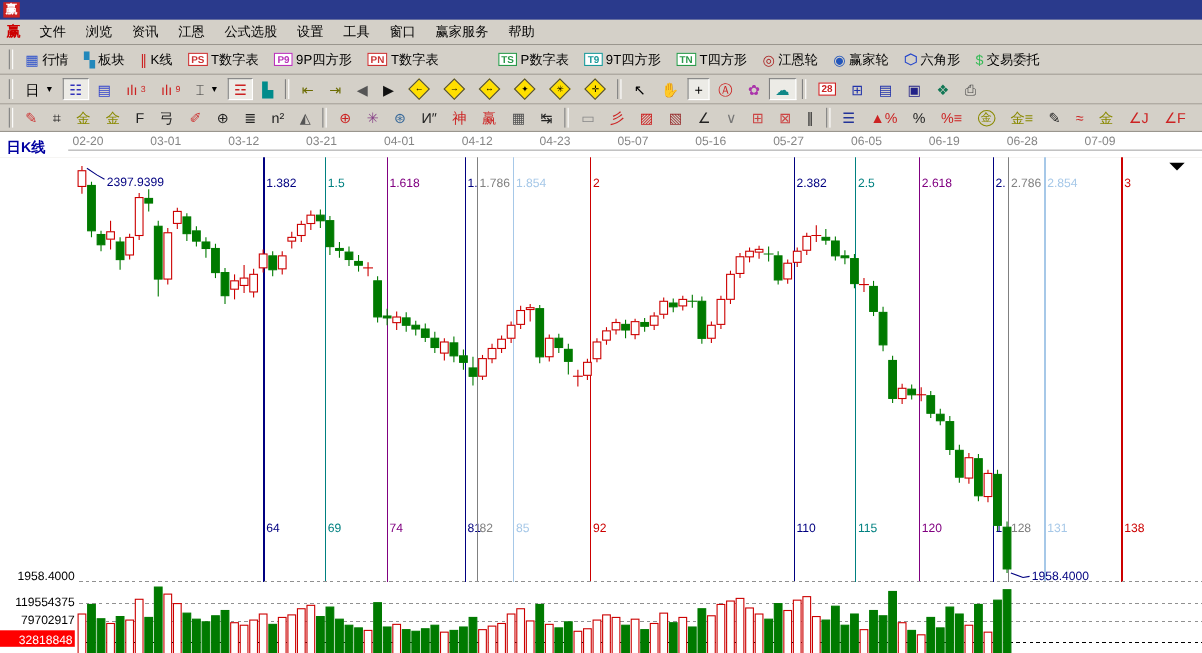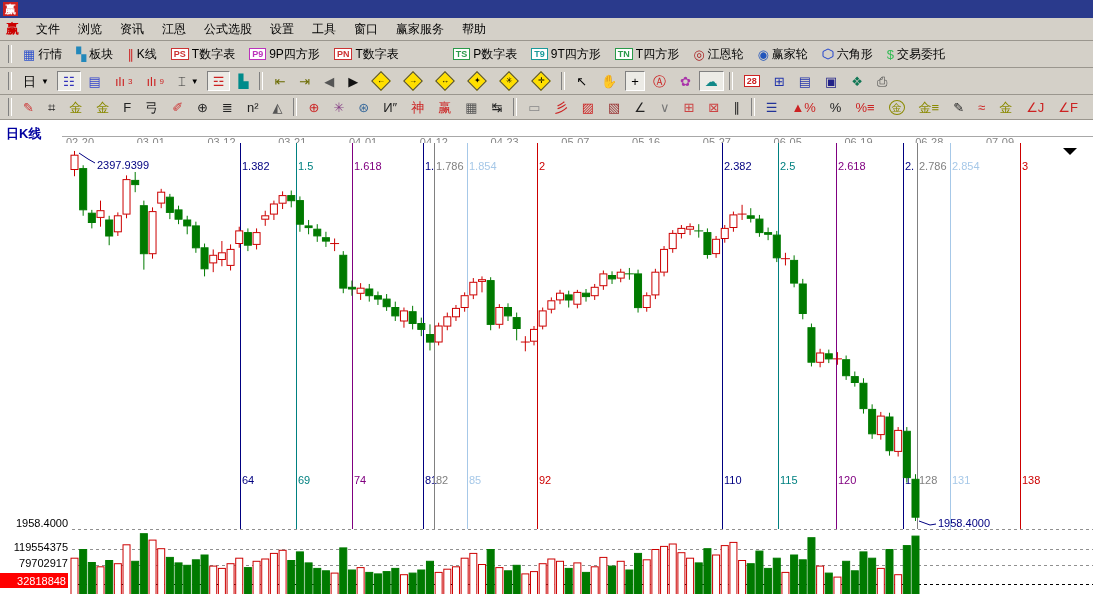--- a/index.html
+++ b/index.html
@@ -16,21 +16,21 @@
   .glyph{font-size:13px;line-height:13px;}
   .badge{border:1px solid currentColor;font-size:9px;line-height:10px;padding:0 2px;font-weight:bold;background:#fff;}
   .sepv{width:2px;height:18px;border-left:1px solid #808080;border-right:1px solid #fff;margin:0 4px;flex:none;}
   .dd{font-size:8px;margin-left:2px;color:#000;}
   .dia{width:12px;height:12px;background:#ffdf00;border:1px solid #4a4a4a;transform:rotate(45deg);display:inline-flex;align-items:center;justify-content:center;margin:0 2px;}
   .dia span{transform:rotate(-45deg);font-size:8px;line-height:8px;color:#000;}
   .ring{border:1px solid #8a8a00;border-radius:50%;padding:0 2px;font-size:10px;}
   .chart-header{position:relative;height:23px;background:#fff;}
   .kline-label{position:absolute;left:6px;top:5px;color:#0000a0;font-weight:bold;font-size:13px;}
   .hline{position:absolute;left:62px;right:0;top:16px;border-top:1px solid #a8a8a8;}
-  .date{position:absolute;top:16px;width:44px;text-align:center;font-size:11px;color:#858585;}
+  .date{position:absolute;top:3px;width:44px;text-align:center;font-size:11px;color:#858585;}
   .chart-wrap{position:relative;width:1093px;height:454px;background:#fff;}
   #chart{display:block;}
   #chart text{font-family:"Liberation Sans","DejaVu Sans",sans-serif;font-size:11px;}
 </style>
 </head>
 <body>
 
 <div class="titlebar">
   <span class="tlogo">赢</span>
 </div>

